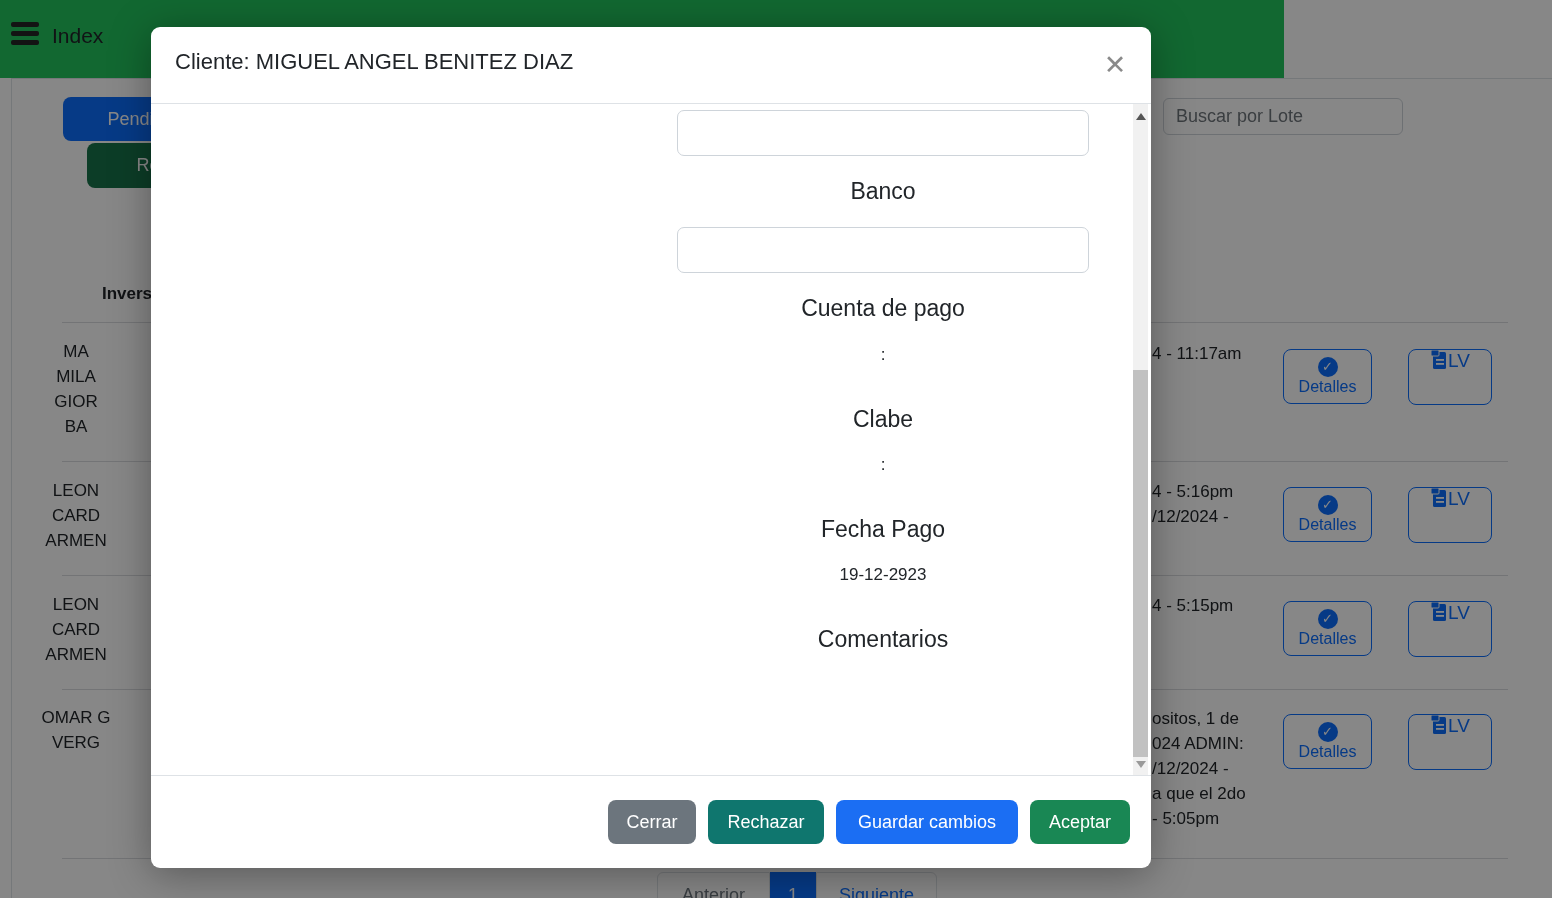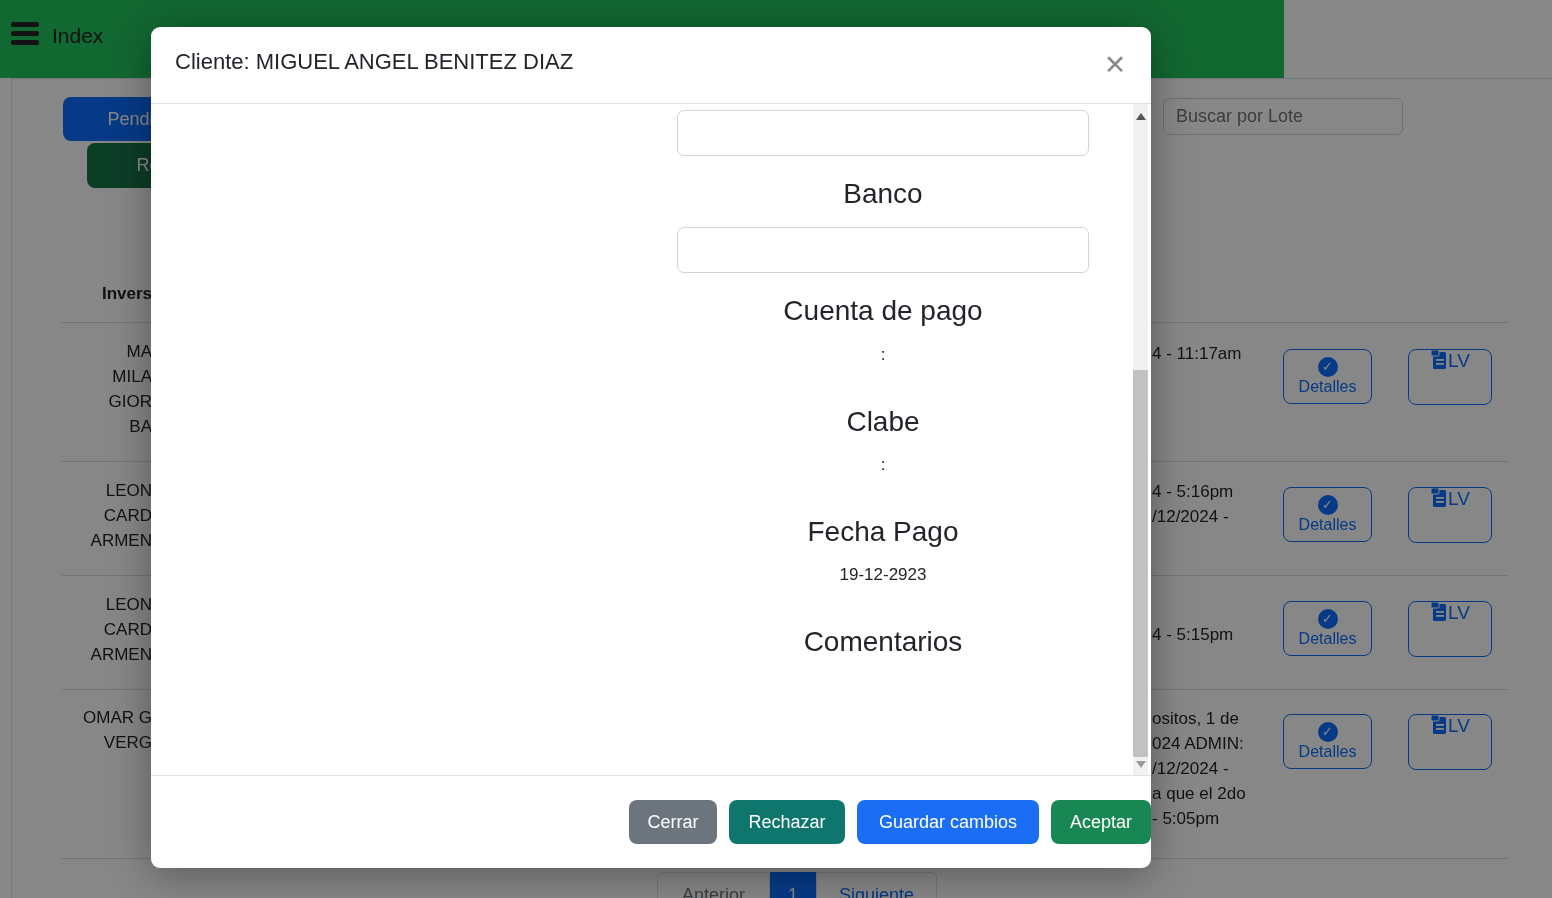--- a/index.html
+++ b/index.html
@@ -28,21 +28,21 @@
   .search-lote { position:absolute; left:1163px; top:98px; width:240px; height:37px;
     border:1px solid #ced4da; border-radius:6px; padding:0 12px; font-size:18px; color:#495057;
     z-index:1; font-family:"Liberation Sans", sans-serif; }
   .search-lote::placeholder { color:#6f757b; opacity:1; }
 
   .sep { position:absolute; left:62px; width:1446px; height:1px; background:#d9dcdf; z-index:1; }
 
   .th-invers { position:absolute; left:0; top:284px; width:152px; text-align:right;
     font-weight:bold; font-size:17px; z-index:1; }
 
-  .name-col { position:absolute; left:0; width:152px; text-align:right; font-size:17px;
+  .name-col { position:absolute; left:0; width:152px; text-align:center; font-size:17px;
     line-height:25px; z-index:1; }
   .time-col { position:absolute; left:1152px; width:130px; text-align:left; font-size:17px;
     line-height:25px; z-index:1; white-space:nowrap; }
 
   .btn-detalles { position:absolute; left:1283px; width:89px; height:55px; background:#fff;
     border:1px solid #0d6efd; border-radius:8px; display:flex; flex-direction:column;
     align-items:center; justify-content:center; gap:1px; z-index:1; cursor:pointer; }
   .btn-detalles .chk { width:20px; height:20px; border-radius:50%; background:#0d6efd;
     color:#fff; font-size:13px; line-height:20px; text-align:center; }
   .btn-detalles .lbl { color:#0d6efd; font-size:16px; }
@@ -68,21 +68,21 @@
   .modal-title { position:absolute; left:24px; top:22px; font-size:22px; color:#212529; }
   .modal-close { position:absolute; right:16px; top:18px; width:40px; height:40px; border:none;
     background:transparent; color:#8a8a8a; font-size:27px; line-height:40px; text-align:center;
     cursor:pointer; font-family:"Liberation Sans", sans-serif; }
 
   .modal-body { position:absolute; left:0; top:77px; width:1000px; height:671px; overflow:hidden; }
 
   .fld-input { position:absolute; left:526px; width:412px; height:46px;
     border:1px solid #ced4da; border-radius:7px; font-size:17px; padding:0 12px;
     font-family:"Liberation Sans", sans-serif; }
-  .fld-label { position:absolute; left:526px; width:412px; text-align:center; font-size:28px;
+  .fld-label { position:absolute; left:526px; width:412px; text-align:center; font-size:23px;
     color:#212529; }
   .fld-value { position:absolute; left:526px; width:412px; text-align:center; font-size:17px;
     color:#212529; }
 
   .comentarios-box { position:absolute; left:526px; top:567px; width:412px; height:78px;
     border:1px solid #ced4da; border-radius:7px; background:#fff; overflow:hidden; }
   .comentarios-text { position:absolute; left:14px; top:-9px; width:360px; font-size:17px;
     line-height:29px; color:#212529; white-space:pre-wrap; }
   .ta-scroll { position:absolute; right:1px; top:1px; width:22px; height:55px; background:#f6f6f6; }
   .ta-scroll .tri-up { position:absolute; left:5px; top:6px; width:0; height:0;
@@ -94,21 +94,21 @@
 
   .body-scrollbar { position:absolute; left:982px; top:0; width:15px; height:671px; background:#f1f1f1; }
   .body-scrollbar .tri-up { position:absolute; left:3px; top:9px; width:0; height:0;
     border-left:5px solid transparent; border-right:5px solid transparent; border-bottom:7px solid #555; }
   .body-scrollbar .thumb { position:absolute; left:0; top:266px; width:15px; height:387px; background:#c1c1c1; }
   .body-scrollbar .tri-dn { position:absolute; left:3px; bottom:7px; width:0; height:0;
     border-left:5px solid transparent; border-right:5px solid transparent; border-top:7px solid #9a9a9a; }
 
   .modal-footer { position:absolute; left:0; bottom:0; width:1000px; height:93px;
     border-top:1px solid #dee2e6; display:flex; align-items:center; justify-content:flex-end;
-    gap:12px; }
+    gap:12px; padding-right:21px; }
   .mbtn { height:44px; border:none; border-radius:8px; color:#fff; font-size:18px;
     padding:0 18px; cursor:pointer; font-family:"Liberation Sans", sans-serif; }
   .mbtn-cerrar { background:#6c757d; width:88px; }
   .mbtn-rechazar { background:#0f766e; width:116px; }
   .mbtn-guardar { background:#1b6ef3; width:182px; }
   .mbtn-aceptar { background:#198754; width:100px; }
 </style>
 </head>
 <body>
 
@@ -182,21 +182,21 @@
       <rect x="6" y="13" width="8" height="1.8" fill="#fff"></rect>
     </svg>
     <span>LV</span>
   </div>
 
   <div class="name-col" style="top:592px">
     <div>LEON</div>
     <div>CARD</div>
     <div>ARMEN</div>
   </div>
-  <div class="time-col" style="top:622px">
+  <div class="time-col" style="top:593px">
     <div>4 - 5:15pm</div>
   </div>
   <div class="btn-detalles" style="top:601px">
     <div class="chk">✓</div>
     <div class="lbl">Detalles</div>
   </div>
   <div class="btn-lv" style="top:601px">
     <svg width="17" height="20" viewBox="0 0 17 20">
       <rect x="3" y="2" width="13" height="17" rx="1.5" fill="#0d6efd"></rect>
       <rect x="1" y="0" width="8" height="6" rx="1" fill="#0d6efd" stroke="#fff" stroke-width="1"></rect>

